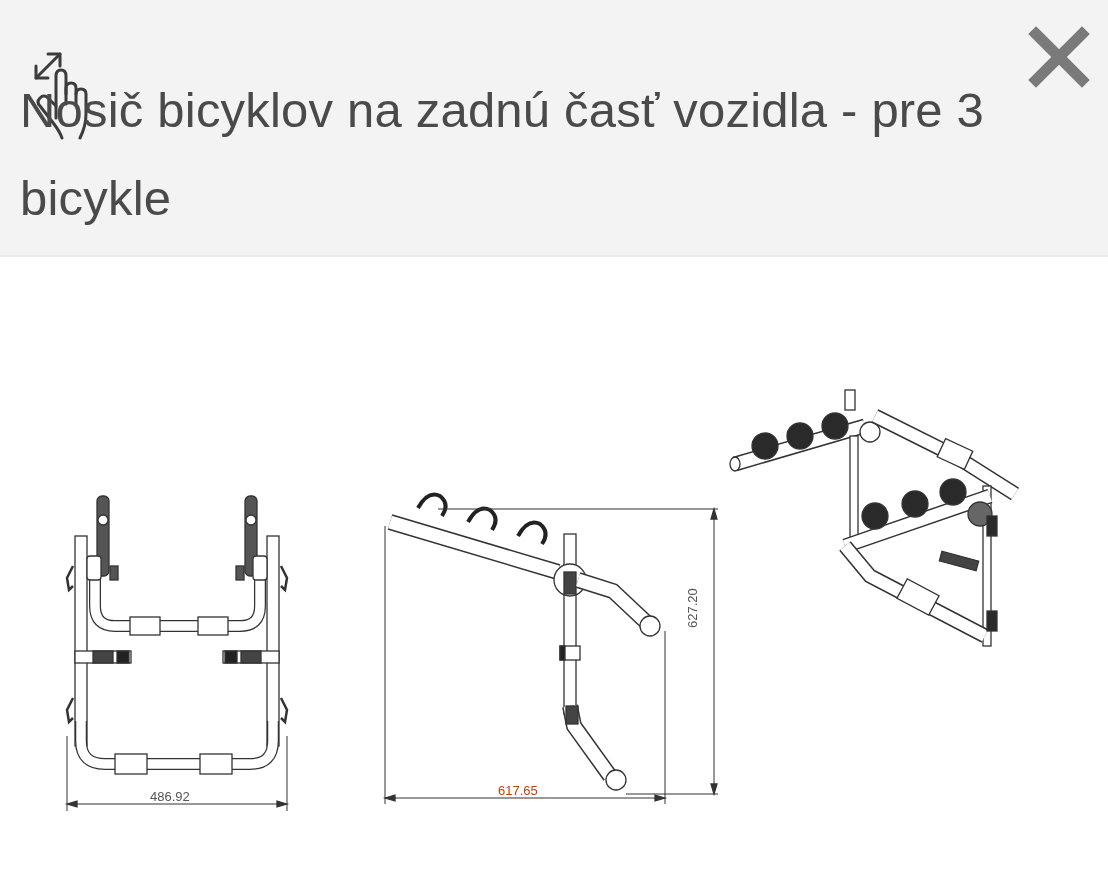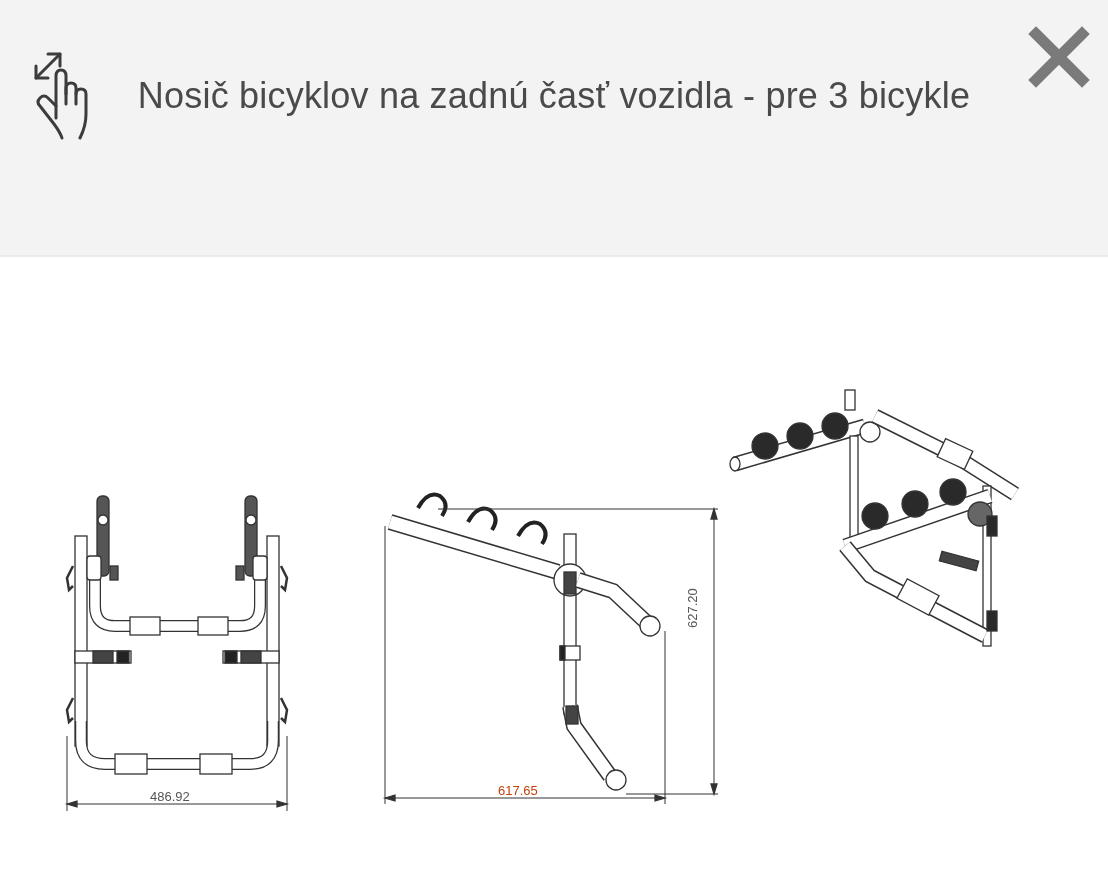--- a/index.html
+++ b/index.html
@@ -10,22 +10,22 @@
     position: relative;
   }
   .header {
     position: absolute; left: 0; top: 0; width: 1108px; height: 257px;
     background: #f3f3f3;
     border-bottom: 2px solid #ebebeb;
     box-sizing: border-box;
   }
   .title {
     position: absolute; left: 20px; right: 20px; top: 66px;
-    text-align: center;
-    font-size: 36px; line-height: 60px;
+    text-align: left;
+    font-size: 49px; line-height: 88px;
     color: #4a4a4a; font-weight: 300;
     letter-spacing: 0.2px;
     margin: 0;
   }
   .pinch-icon {
     position: absolute; left: 30px; top: 48px; width: 66px; height: 92px;
   }
   .close-btn {
     position: absolute; left: 1028px; top: 26px; width: 62px; height: 62px;
     cursor: pointer;

